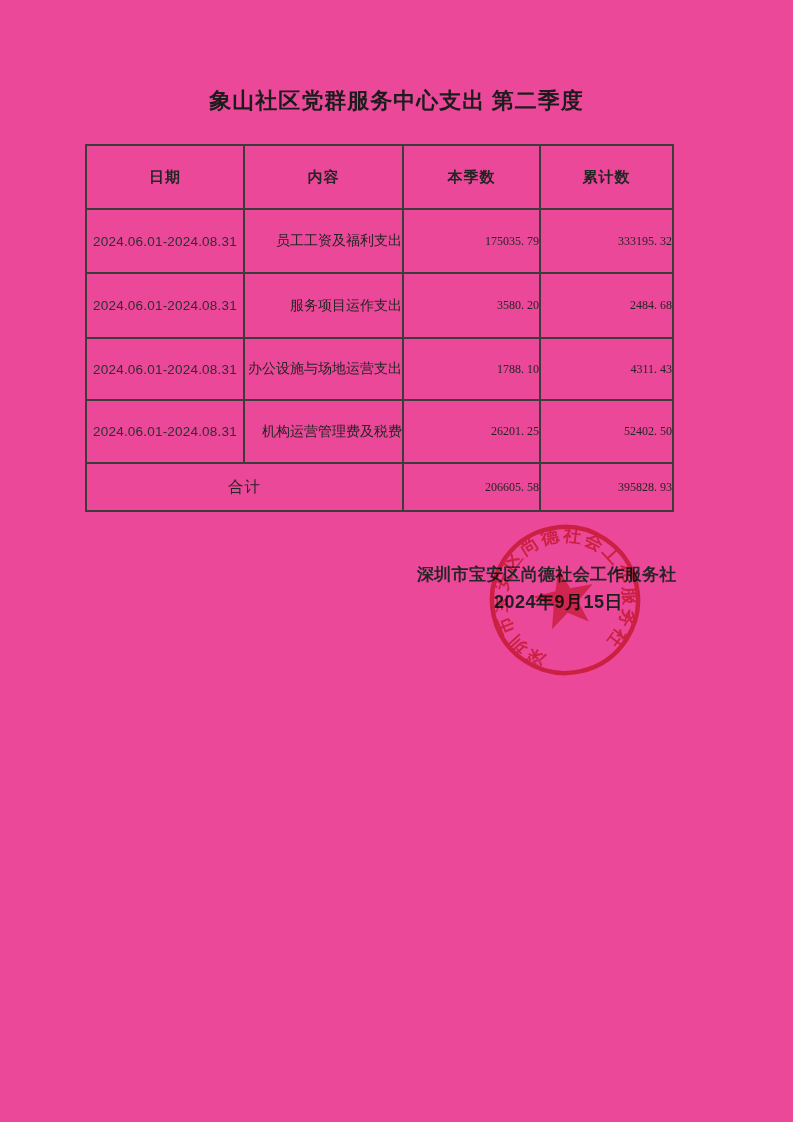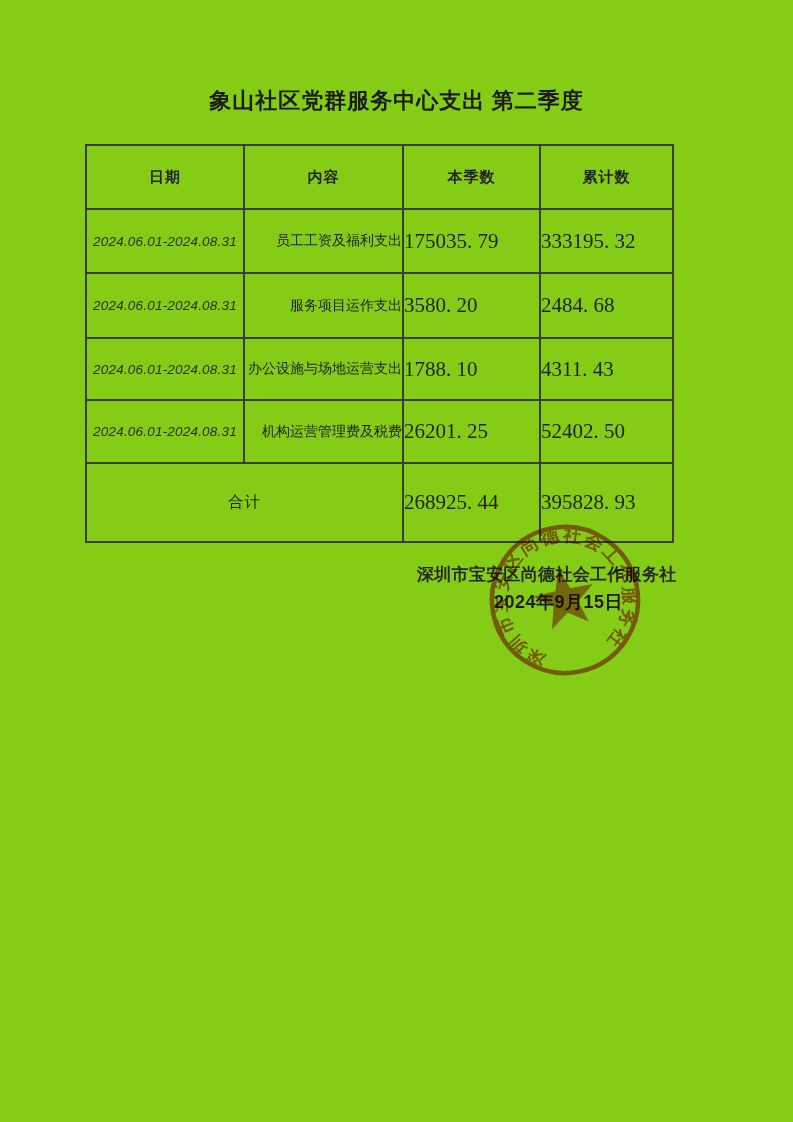--- a/index.html
+++ b/index.html
@@ -4,21 +4,21 @@
 <style>
   html,body{margin:0;padding:0;}
   body{
     width:793px;height:1122px;
     background:#fcfcfb;
     font-family:"Liberation Serif","DejaVu Serif",serif;
     color:#222;
     position:relative;
     overflow:hidden;
   }
-  .page{position:absolute;inset:0;background:#84cc16;}
+  .page{position:absolute;inset:0;background:#ec4899;}
 
   .title{
     position:absolute;top:86px;left:0;width:100%;
     text-align:center;
     font-size:22px;font-weight:bold;letter-spacing:1px;color:#1c1c1c;
   }
 
   .tbl-wrap{position:absolute;left:85px;top:144px;}
   table.expense{
     border-collapse:collapse;table-layout:fixed;
@@ -26,24 +26,24 @@
   }
   table.expense td,table.expense th{
     border:2px solid #3c3c3c;
     padding:0;
     vertical-align:middle;
     overflow:hidden;
   }
   th.hdr{font-size:15px;font-weight:600;text-align:center;color:#242424;letter-spacing:1px;}
   td.c-date{
     font-family:"Liberation Sans","DejaVu Sans",sans-serif;
-    font-size:13.5px;text-align:center;color:#2e2e2e;letter-spacing:0.2px;font-style:italic;
+    font-size:13.5px;text-align:center;color:#2e2e2e;letter-spacing:0.2px;
   }
   td.c-content{font-size:14px;text-align:right;color:#242424;}
-  td.c-num{font-size:21px;text-align:left;padding-right:5px;color:#242424;margin-left:24px;}
+  td.c-num{font-size:12px;text-align:right;padding-right:5px;color:#242424;margin-left:24px;}
   td.c-total{font-size:15.5px;text-align:center;color:#242424;letter-spacing:1px;}
 
   .org-line{
     position:absolute;left:417px;top:563px;
     font-size:17px;font-weight:bold;color:#262626;letter-spacing:0.3px;
     white-space:nowrap;
   }
   .date-line{
     position:absolute;left:494px;top:590px;
     font-family:"Liberation Sans","DejaVu Sans",sans-serif;
@@ -103,23 +103,23 @@
         <td class="c-content">办公设施与场地运营支出</td>
         <td class="c-num">1788. 10</td>
         <td class="c-num">4311. 43</td>
       </tr>
       <tr style="height:63px">
         <td class="c-date">2024.06.01-2024.08.31</td>
         <td class="c-content">机构运营管理费及税费</td>
         <td class="c-num">26201. 25</td>
         <td class="c-num">52402. 50</td>
       </tr>
-      <tr style="height:79px">
+      <tr style="height:48px">
         <td class="c-total" colspan="2">合计</td>
-        <td class="c-num">268925. 44</td>
+        <td class="c-num">206605. 58</td>
         <td class="c-num">395828. 93</td>
       </tr>
     </tbody>
       </table>
   </div>
 
   <div class="org-line">深圳市宝安区尚德社会工作服务社</div>
   <div class="date-line">2024年9月15日</div>
 
   <svg class="stamp" viewBox="0 0 170 170" xmlns="http://www.w3.org/2000/svg">

